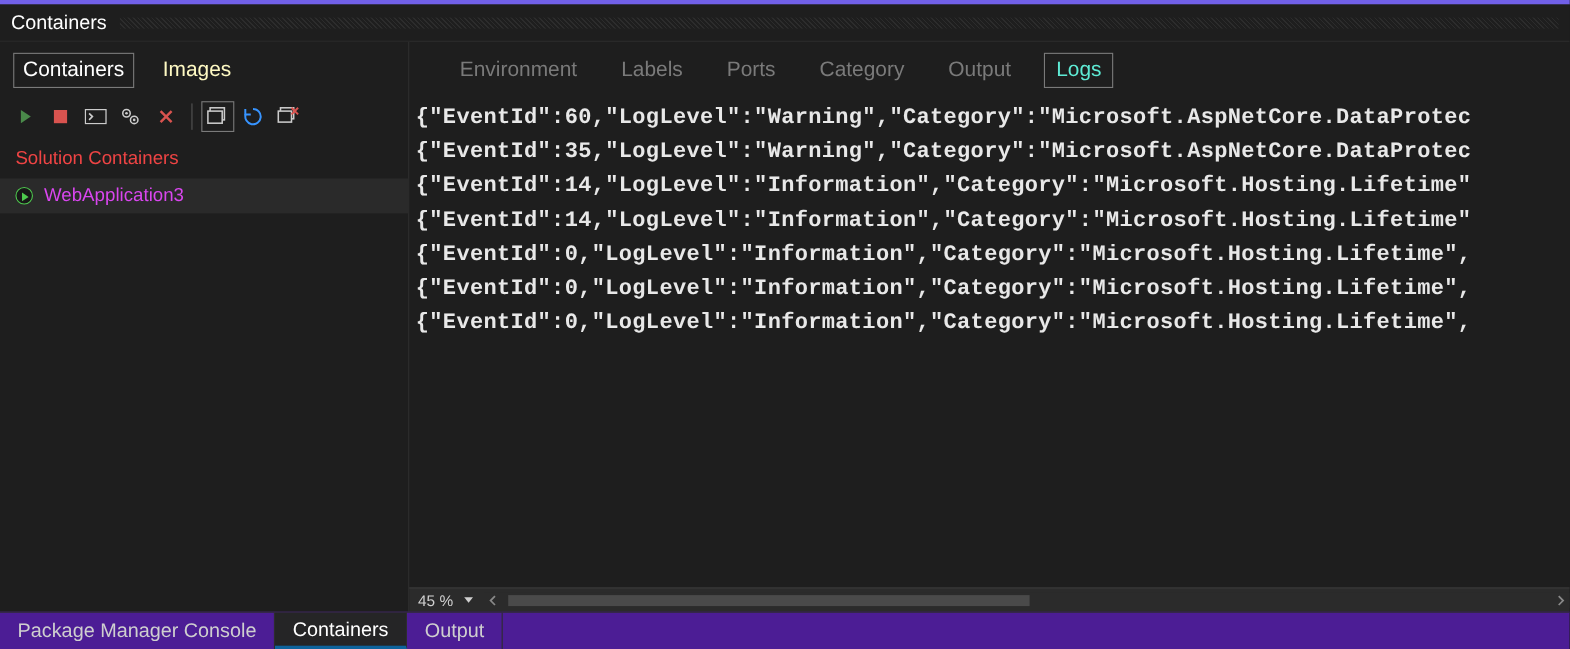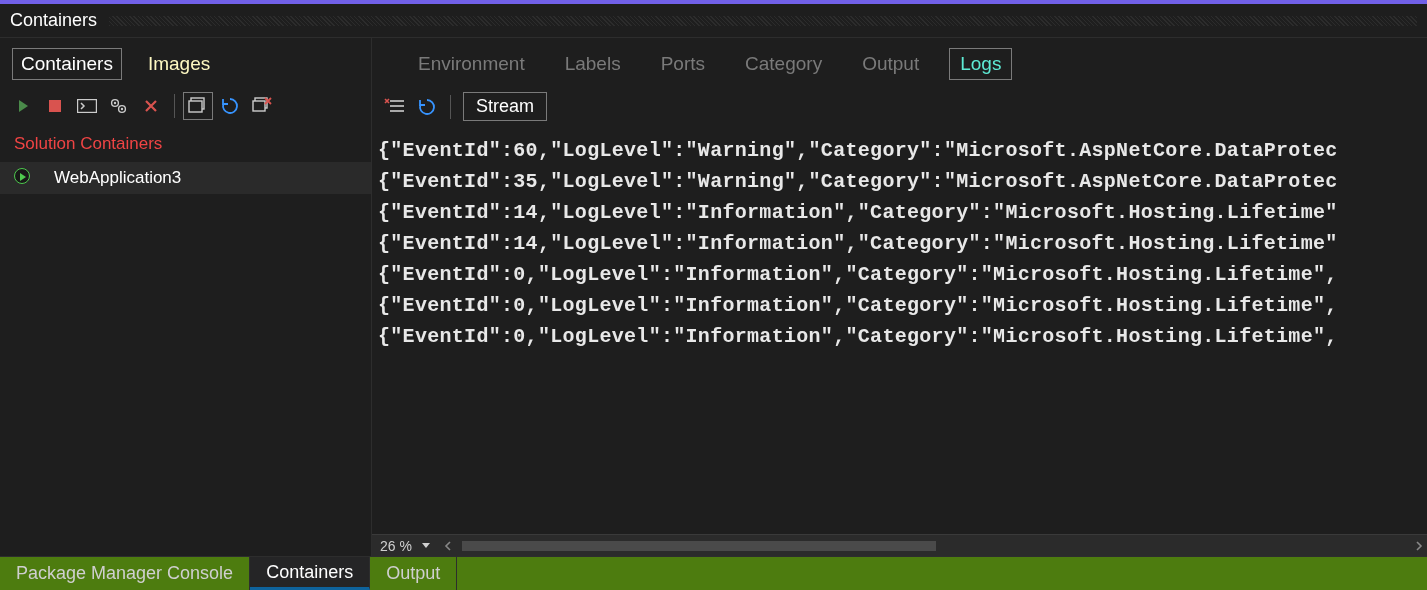--- a/index.html
+++ b/index.html
@@ -85,24 +85,25 @@
     font-size: 17px;
     color: #ef4444;
     padding: 6px 14px 8px 14px;
   }
   .tree {
     flex: 1;
     overflow: auto;
   }
   .tree-item {
     display: flex;
-    gap: 24px;
+    align-items: center;
+    gap: 10px;
     padding: 6px 14px;
     font-size: 17px;
-    color: #ffffff;
+    color: #d946ef;
     background: #2a2a2a;
     cursor: pointer;
   }
   .run-dot {
     width: 16px; height: 16px; border-radius: 50%;
     background: #181818;
     border: 1.5px solid #4ec94e;
     position: relative;
     flex-shrink: 0;
   }
@@ -198,21 +199,21 @@
   .hscroll .thumb {
     position: absolute; top: 2px; height: 10px;
     left: 22px; width: 48%;
     background: #4a4a4a;
   }
 
   .bottom-tabs {
     height: 34px;
     display: flex;
     align-items: stretch;
-    background: #4d7c0f;
+    background: #4c1d95;
     border-top: 1px solid #2d2d2d;
   }
   .bottom-tab {
     display: flex;
     align-items: center;
     padding: 0 16px;
     font-size: 18px;
     color: #cfcfcf;
     border-right: 1px solid #2d2d2d;
     cursor: pointer;
@@ -305,49 +306,31 @@
   <div class="right-pane">
     <div class="detail-tabs">
       <div class="detail-tab">Environment</div>
       <div class="detail-tab">Labels</div>
       <div class="detail-tab">Ports</div>
       <div class="detail-tab">Category</div>
       <div class="detail-tab">Output</div>
       <div class="detail-tab active">Logs</div>
     </div>
 
-    <div class="detail-toolbar">
-      <div class="tbtn">
-        <svg width="22" height="18" viewBox="0 0 22 18">
-          <line x1="6" y1="3" x2="20" y2="3" stroke="#cccccc" stroke-width="1.6"></line>
-          <line x1="6" y1="8" x2="20" y2="8" stroke="#cccccc" stroke-width="1.6"></line>
-          <line x1="6" y1="13" x2="20" y2="13" stroke="#cccccc" stroke-width="1.6"></line>
-          <path d="M1 1 L5 5 M5 1 L1 5" stroke="#d9534f" stroke-width="1.6"></path>
-        </svg>
-      </div>
-      <div class="tbtn">
-        <svg width="20" height="20" viewBox="0 0 20 20">
-          <path d="M10 3 a7 7 0 1 1 -6.7 5" fill="none" stroke="#3794ff" stroke-width="1.8"></path>
-          <path d="M3 3 L3 8 L8 8" fill="none" stroke="#3794ff" stroke-width="1.8"></path>
-        </svg>
-      </div>
-      <div class="sep"></div>
-      <div class="stream-btn">Stream</div>
-    </div>
 
     <div class="log-viewer" id="log-viewer">{"EventId":60,"LogLevel":"Warning","Category":"Microsoft.AspNetCore.DataProtec
 {"EventId":35,"LogLevel":"Warning","Category":"Microsoft.AspNetCore.DataProtec
 {"EventId":14,"LogLevel":"Information","Category":"Microsoft.Hosting.Lifetime"
 {"EventId":14,"LogLevel":"Information","Category":"Microsoft.Hosting.Lifetime"
 {"EventId":0,"LogLevel":"Information","Category":"Microsoft.Hosting.Lifetime",
 {"EventId":0,"LogLevel":"Information","Category":"Microsoft.Hosting.Lifetime",
 {"EventId":0,"LogLevel":"Information","Category":"Microsoft.Hosting.Lifetime",</div>
 
     <div class="status-row">
-      <span class="zoom">26 %</span>
+      <span class="zoom">45 %</span>
       <span class="zoom-caret"></span>
       <div class="hscroll">
         <div class="arrow left">
           <svg width="8" height="10" viewBox="0 0 8 10">
               <path d="M6 1 L2 5 L6 9" fill="none" stroke="#888" stroke-width="1.6"></path>
             </svg>
         </div>
         <div class="thumb"></div>
         <div class="arrow right">
           <svg width="8" height="10" viewBox="0 0 8 10">

